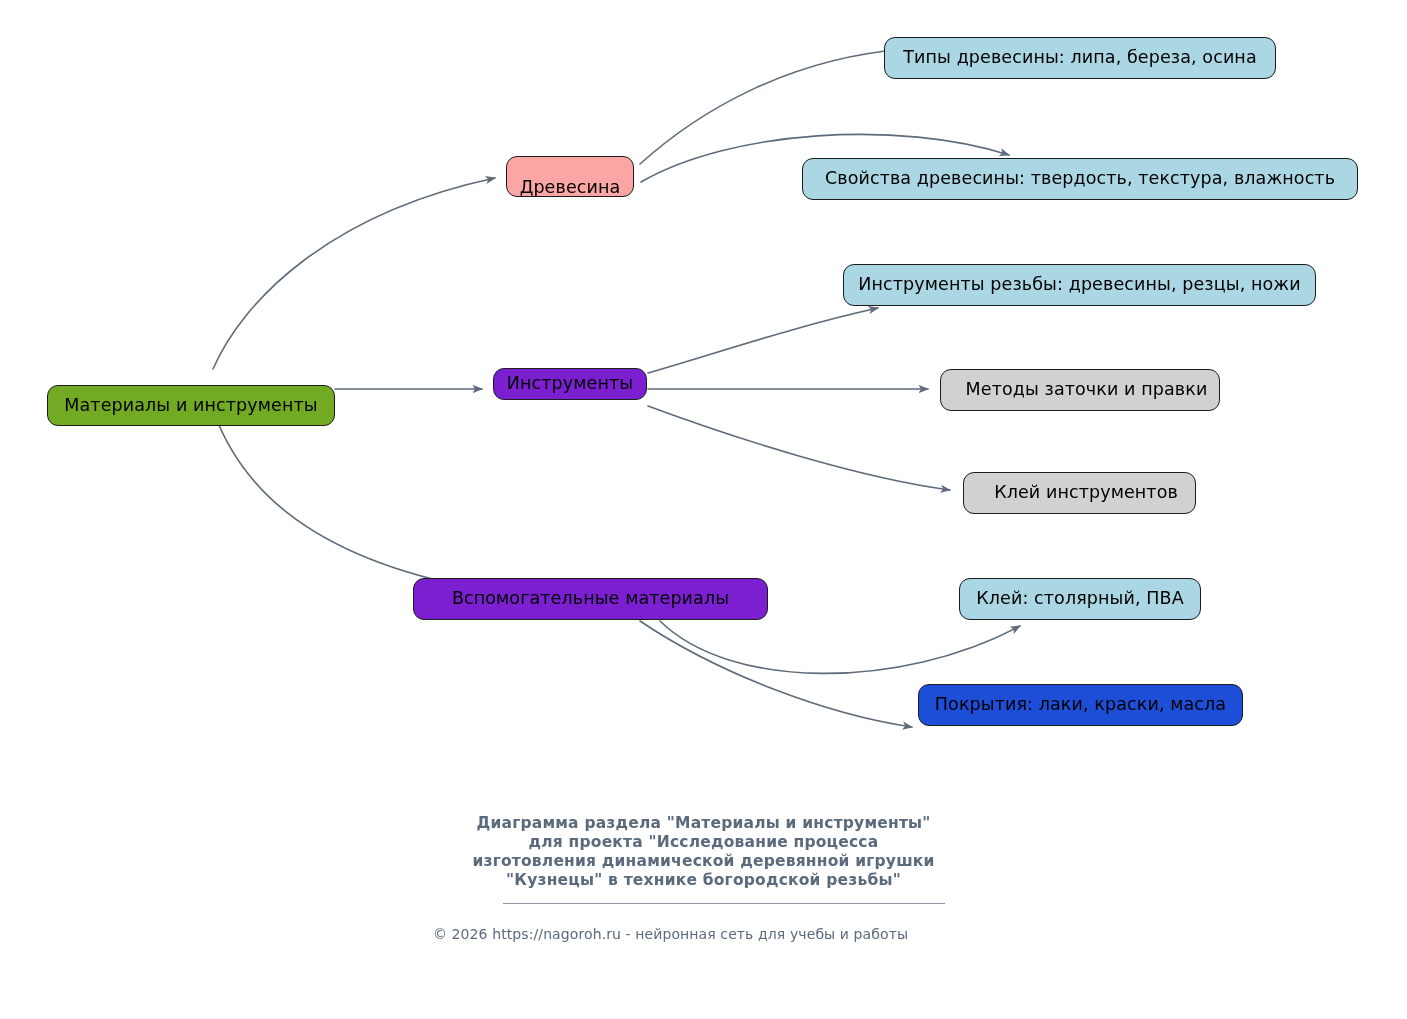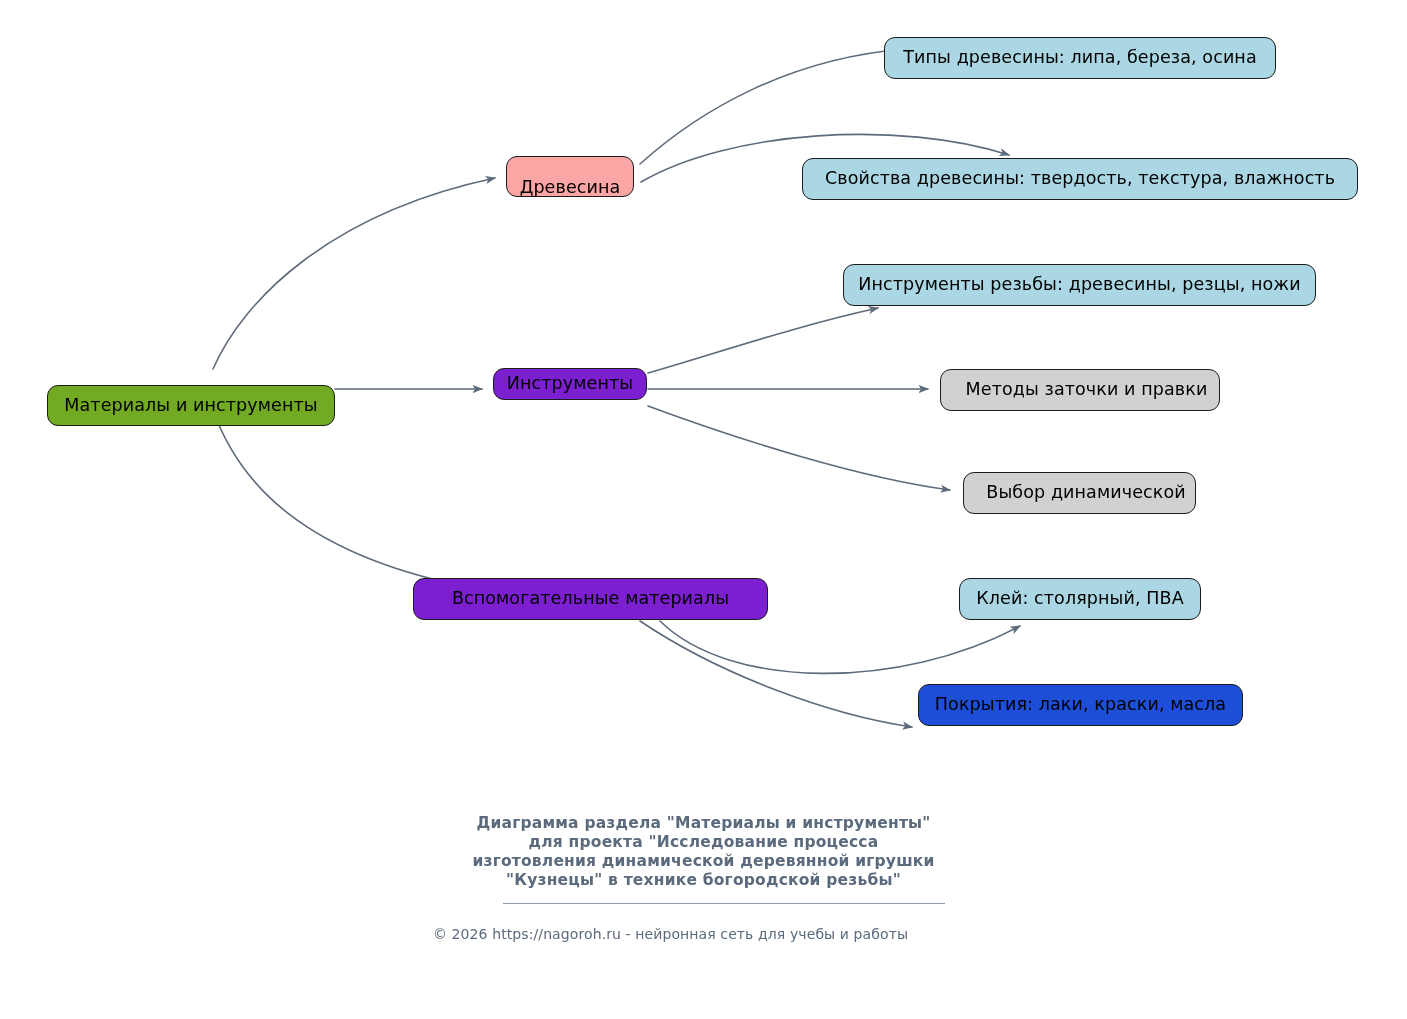--- a/index.html
+++ b/index.html
@@ -146,21 +146,21 @@
 
   <div class="node node-leaf-blue" style="left: 843px; top: 264px; width: 473px; height: 42px; background: rgb(170, 215, 227);">
     <span>Инструменты резьбы: древесины, резцы, ножи</span>
   </div>
 
   <div class="node node-leaf-grey" style="left: 940px; top: 369px; width: 280px; height: 42px; background: rgb(209, 209, 207);">
     <span>Методы заточки и правки</span>
   </div>
 
   <div class="node node-leaf-grey" style="left: 963px; top: 472px; width: 233px; height: 42px; background: rgb(209, 209, 207);">
-    <span>Выбор динамической</span>
+    <span>Клей инструментов</span>
   </div>
 
   <div class="node node-leaf-blue" style="left: 959px; top: 578px; width: 242px; height: 42px; background: rgb(170, 215, 227);">
     <span>Клей: столярный, ПВА</span>
   </div>
 
   <div class="node node-leaf-blue" style="left: 918px; top: 684px; width: 325px; height: 42px; background: #1d4ed8;">
     <span>Покрытия: лаки, краски, масла</span>
   </div>
 

